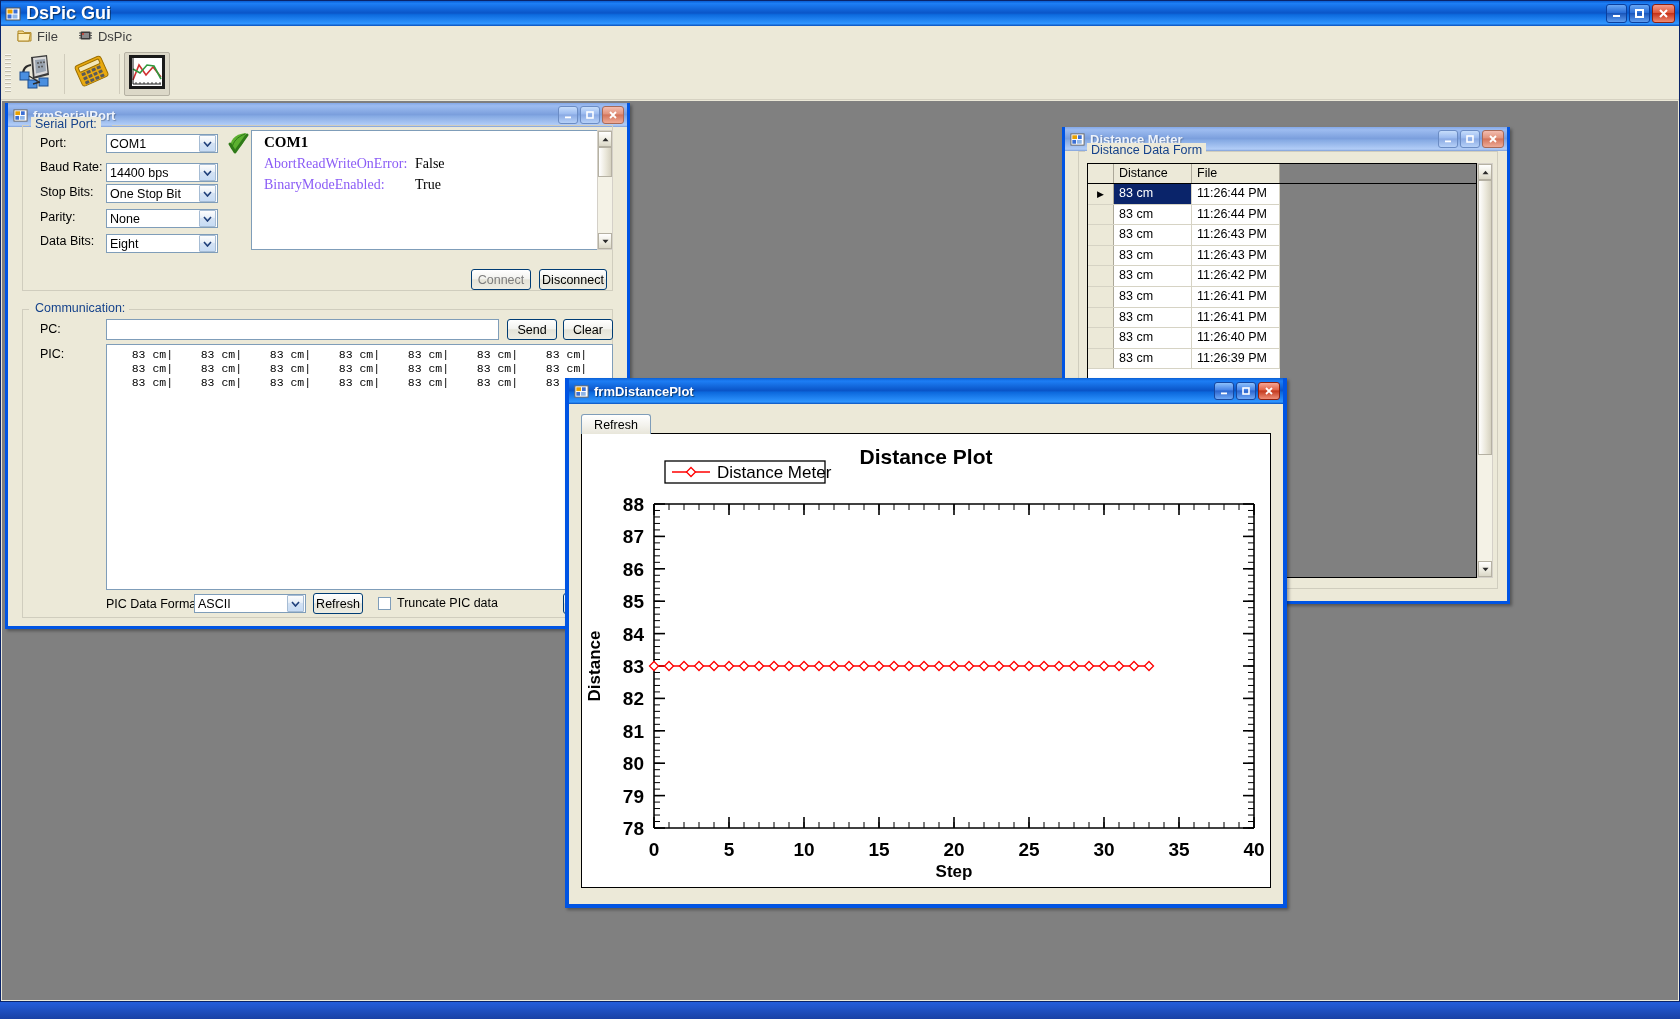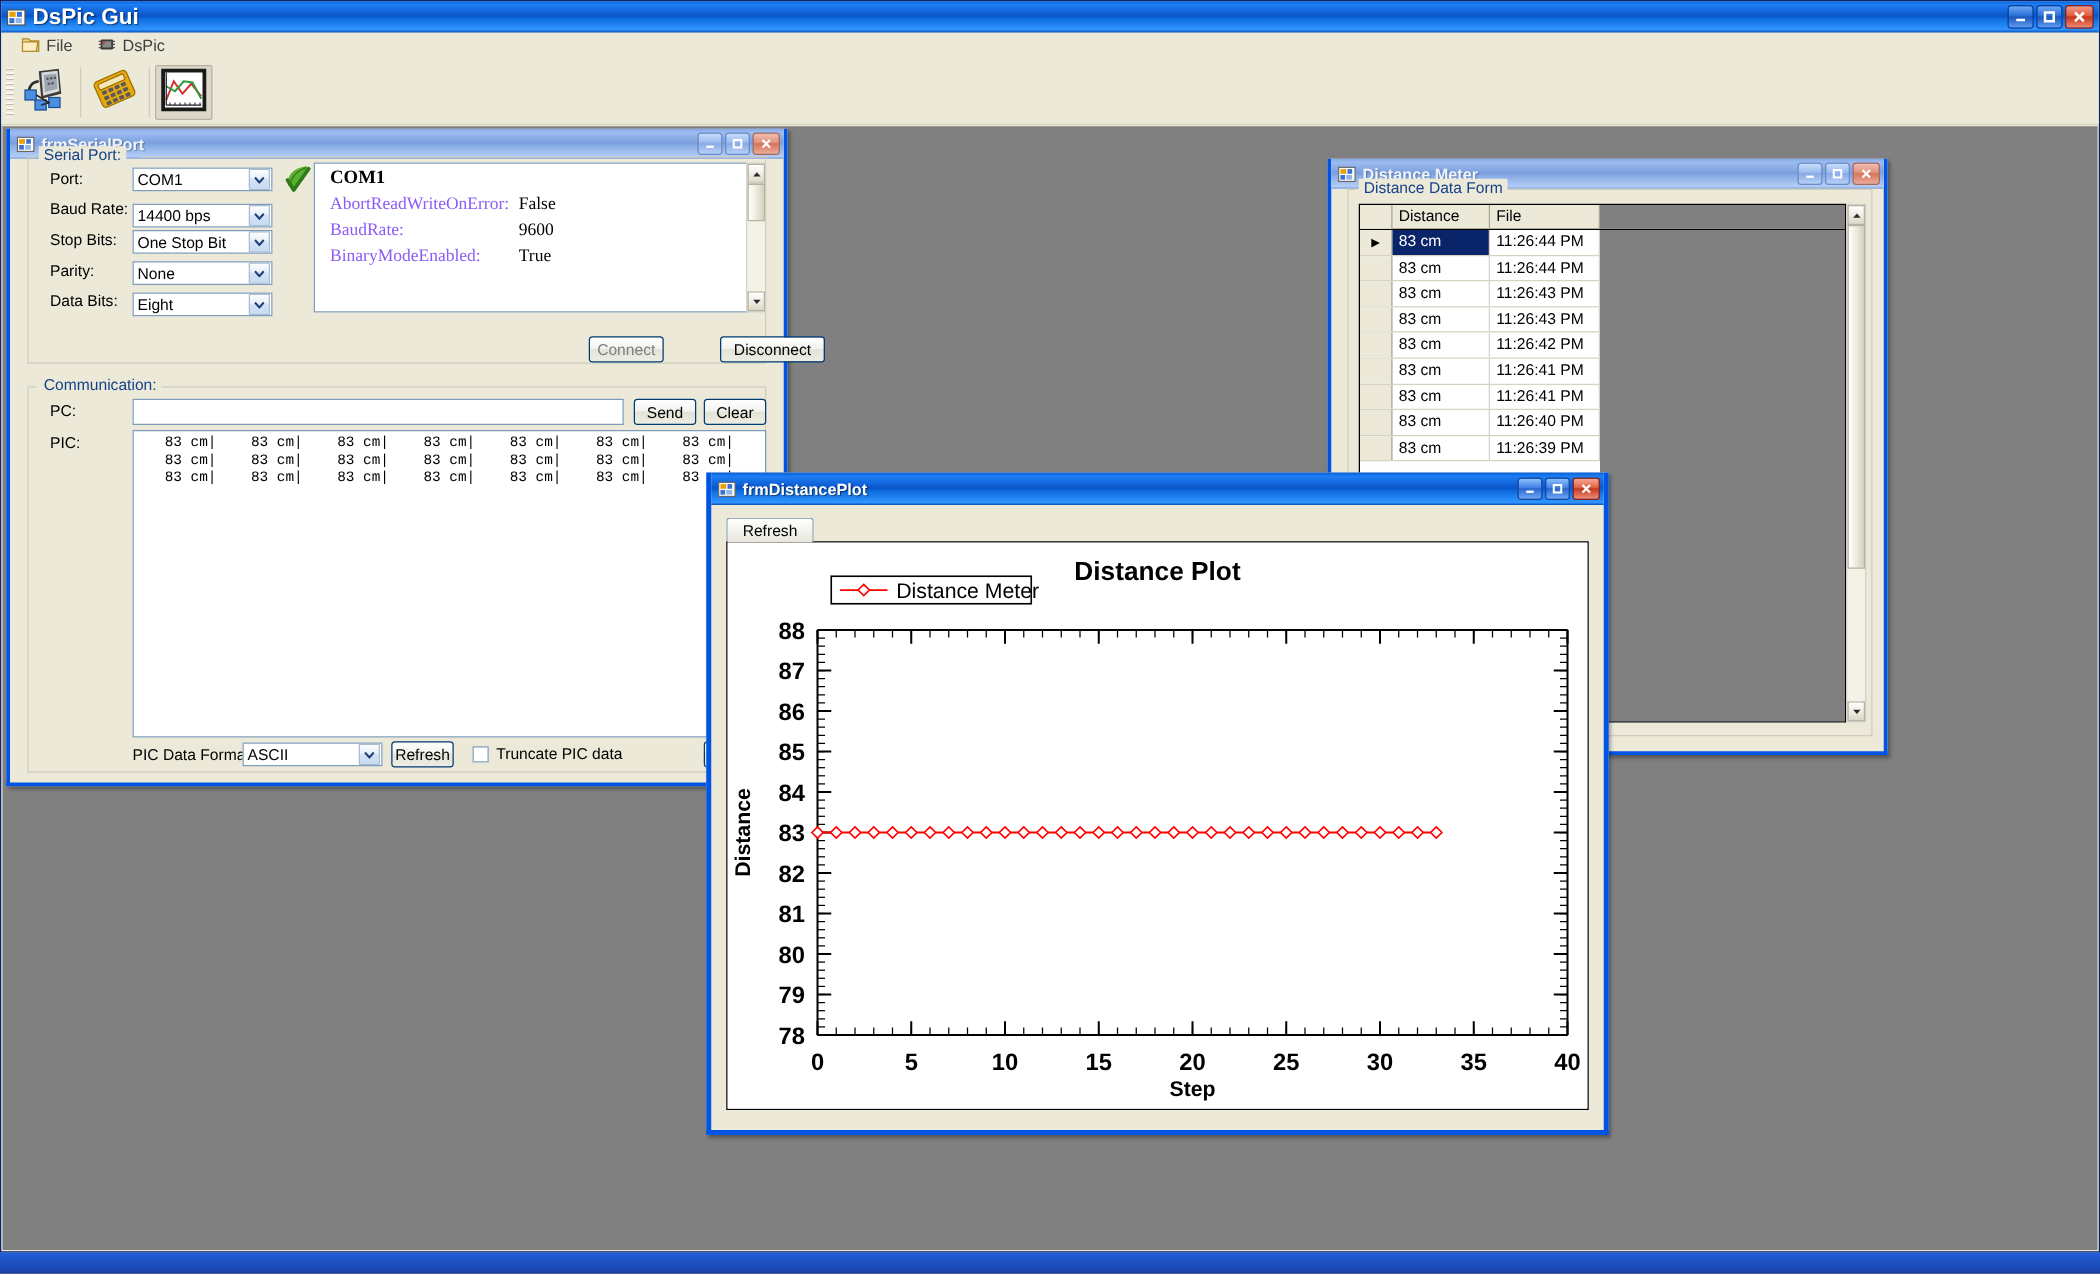--- a/index.html
+++ b/index.html
@@ -385,24 +385,20 @@
         </svg>
       </div>
 
       <div class="proppanel" style="left:243px; top:27px; width:347px; height:120px;">
         <div class="proptitle">COM1</div>
         <div class="proprow">
           <span class="propname">AbortReadWriteOnError:</span>
           <span class="propval">False</span>
         </div>
         <div class="proprow">
-          <span class="propname">BaudRate:</span>
-          <span class="propval">9600</span>
-        </div>
-        <div class="proprow">
           <span class="propname">BinaryModeEnabled:</span>
           <span class="propval">True</span>
         </div>
       </div>
 
       <div class="vscroll" style="left:589px; top:27px; height:120px;">
         <div class="vs-btn">
           <svg width="7" height="5" viewBox="0 0 7 5">
               <path d="M0.5 4.2 L3.5 0.8 L6.5 4.2" fill="#2a2a2a"></path>
             </svg>
@@ -411,21 +407,21 @@
           <div class="vs-thumb" style="top:0; height:30px;"></div>
         </div>
         <div class="vs-btn">
           <svg width="7" height="5" viewBox="0 0 7 5">
               <path d="M0.5 0.8 L3.5 4.2 L6.5 0.8" fill="#2a2a2a"></path>
             </svg>
         </div>
       </div>
 
       <div class="btn" style="left:463px; top:166px; width:60px; height:21px; color:#7d7d7d;">Connect</div>
-      <div class="btn" style="left:531px; top:166px; width:84px; height:21px;margin-left:37px;">Disconnect</div>
+      <div class="btn" style="left:531px; top:166px; width:68px; height:21px;">Disconnect</div>
 
       <div class="groupbox" style="left:14px; top:206px; width:591px; height:309px;">
         <div class="gb-line-l"></div>
         <div class="gb-line-r" style="width:490px;"></div>
         <div class="gb-label">Communication:</div>
       </div>
 
       <div class="lbl" style="left:32px; top:219px;">PC:</div>
       <input class="tinput" style="left: 98px; top: 216px; width: 393px; height: 21px;" type="text" value="">
       <div class="btn" style="left:499px; top:216px; width:50px; height:21px;">Send</div>

